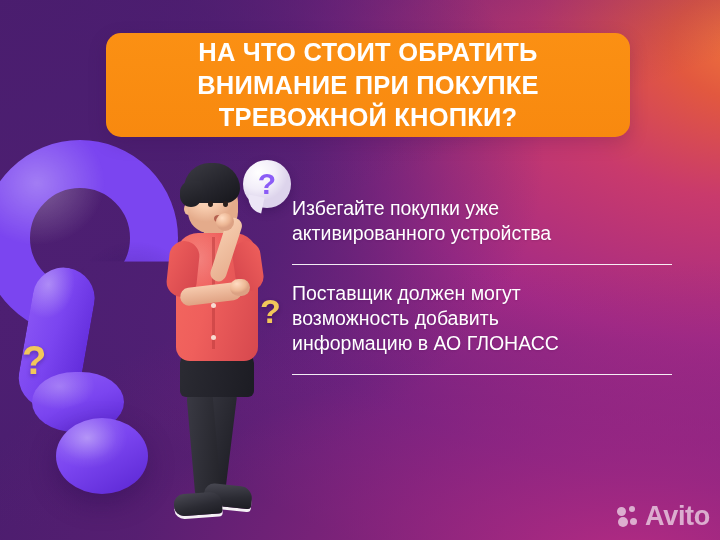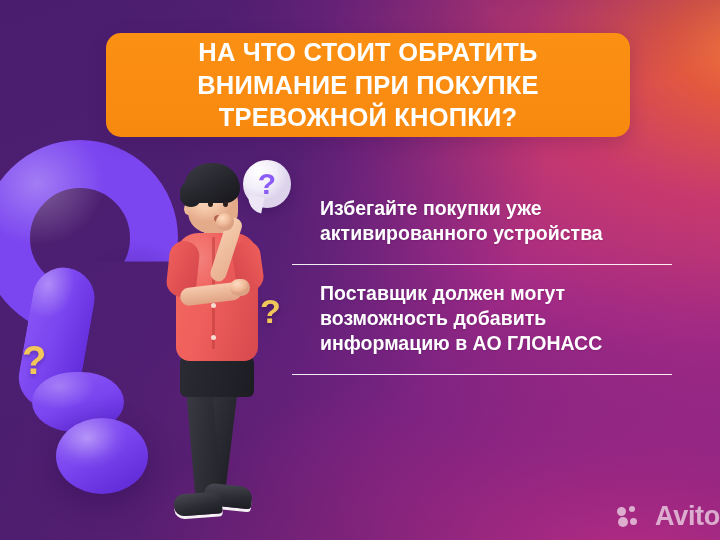--- a/index.html
+++ b/index.html
@@ -307,41 +307,40 @@
   .list {
     position: absolute;
     left: 292px;
     top: 196px;
     width: 382px;
     z-index: 7;
   }
   .list-item-text {
     color: #ffffff;
     font-size: 19.5px;
-    font-weight: 700;
+    font-weight: 400;
     line-height: 1.30;
     white-space: pre-line;
     text-shadow: 0 1px 2px rgba(60,10,70,0.18);
-    margin-left: 28px;
   }
   .divider {
     height: 1px;
     background: rgba(255,255,255,0.92);
     margin: 17px 0 16px 0;
     width: 380px;
   }
 
   
   .avito {
     position: absolute;
     left: 617px;
     top: 503px;
     display: flex;
     align-items: center;
-    gap: 15px;
+    gap: 5px;
     opacity: 0.62;
     z-index: 9;
   }
   .avito-mark { position: relative; width: 23px; height: 21px; }
   .avito-mark i { position: absolute; border-radius: 50%; background: #ffffff; display: block; }
   .avito-mark i.c1 { left: 0px;  top: 1px;  width: 9px;  height: 9px; }
   .avito-mark i.c2 { left: 12px; top: 0px;  width: 6px;  height: 6px; }
   .avito-mark i.c3 { left: 1px;  top: 11px; width: 10px; height: 10px; }
   .avito-mark i.c4 { left: 13px; top: 12px; width: 7px;  height: 7px; }
   .avito-word {

